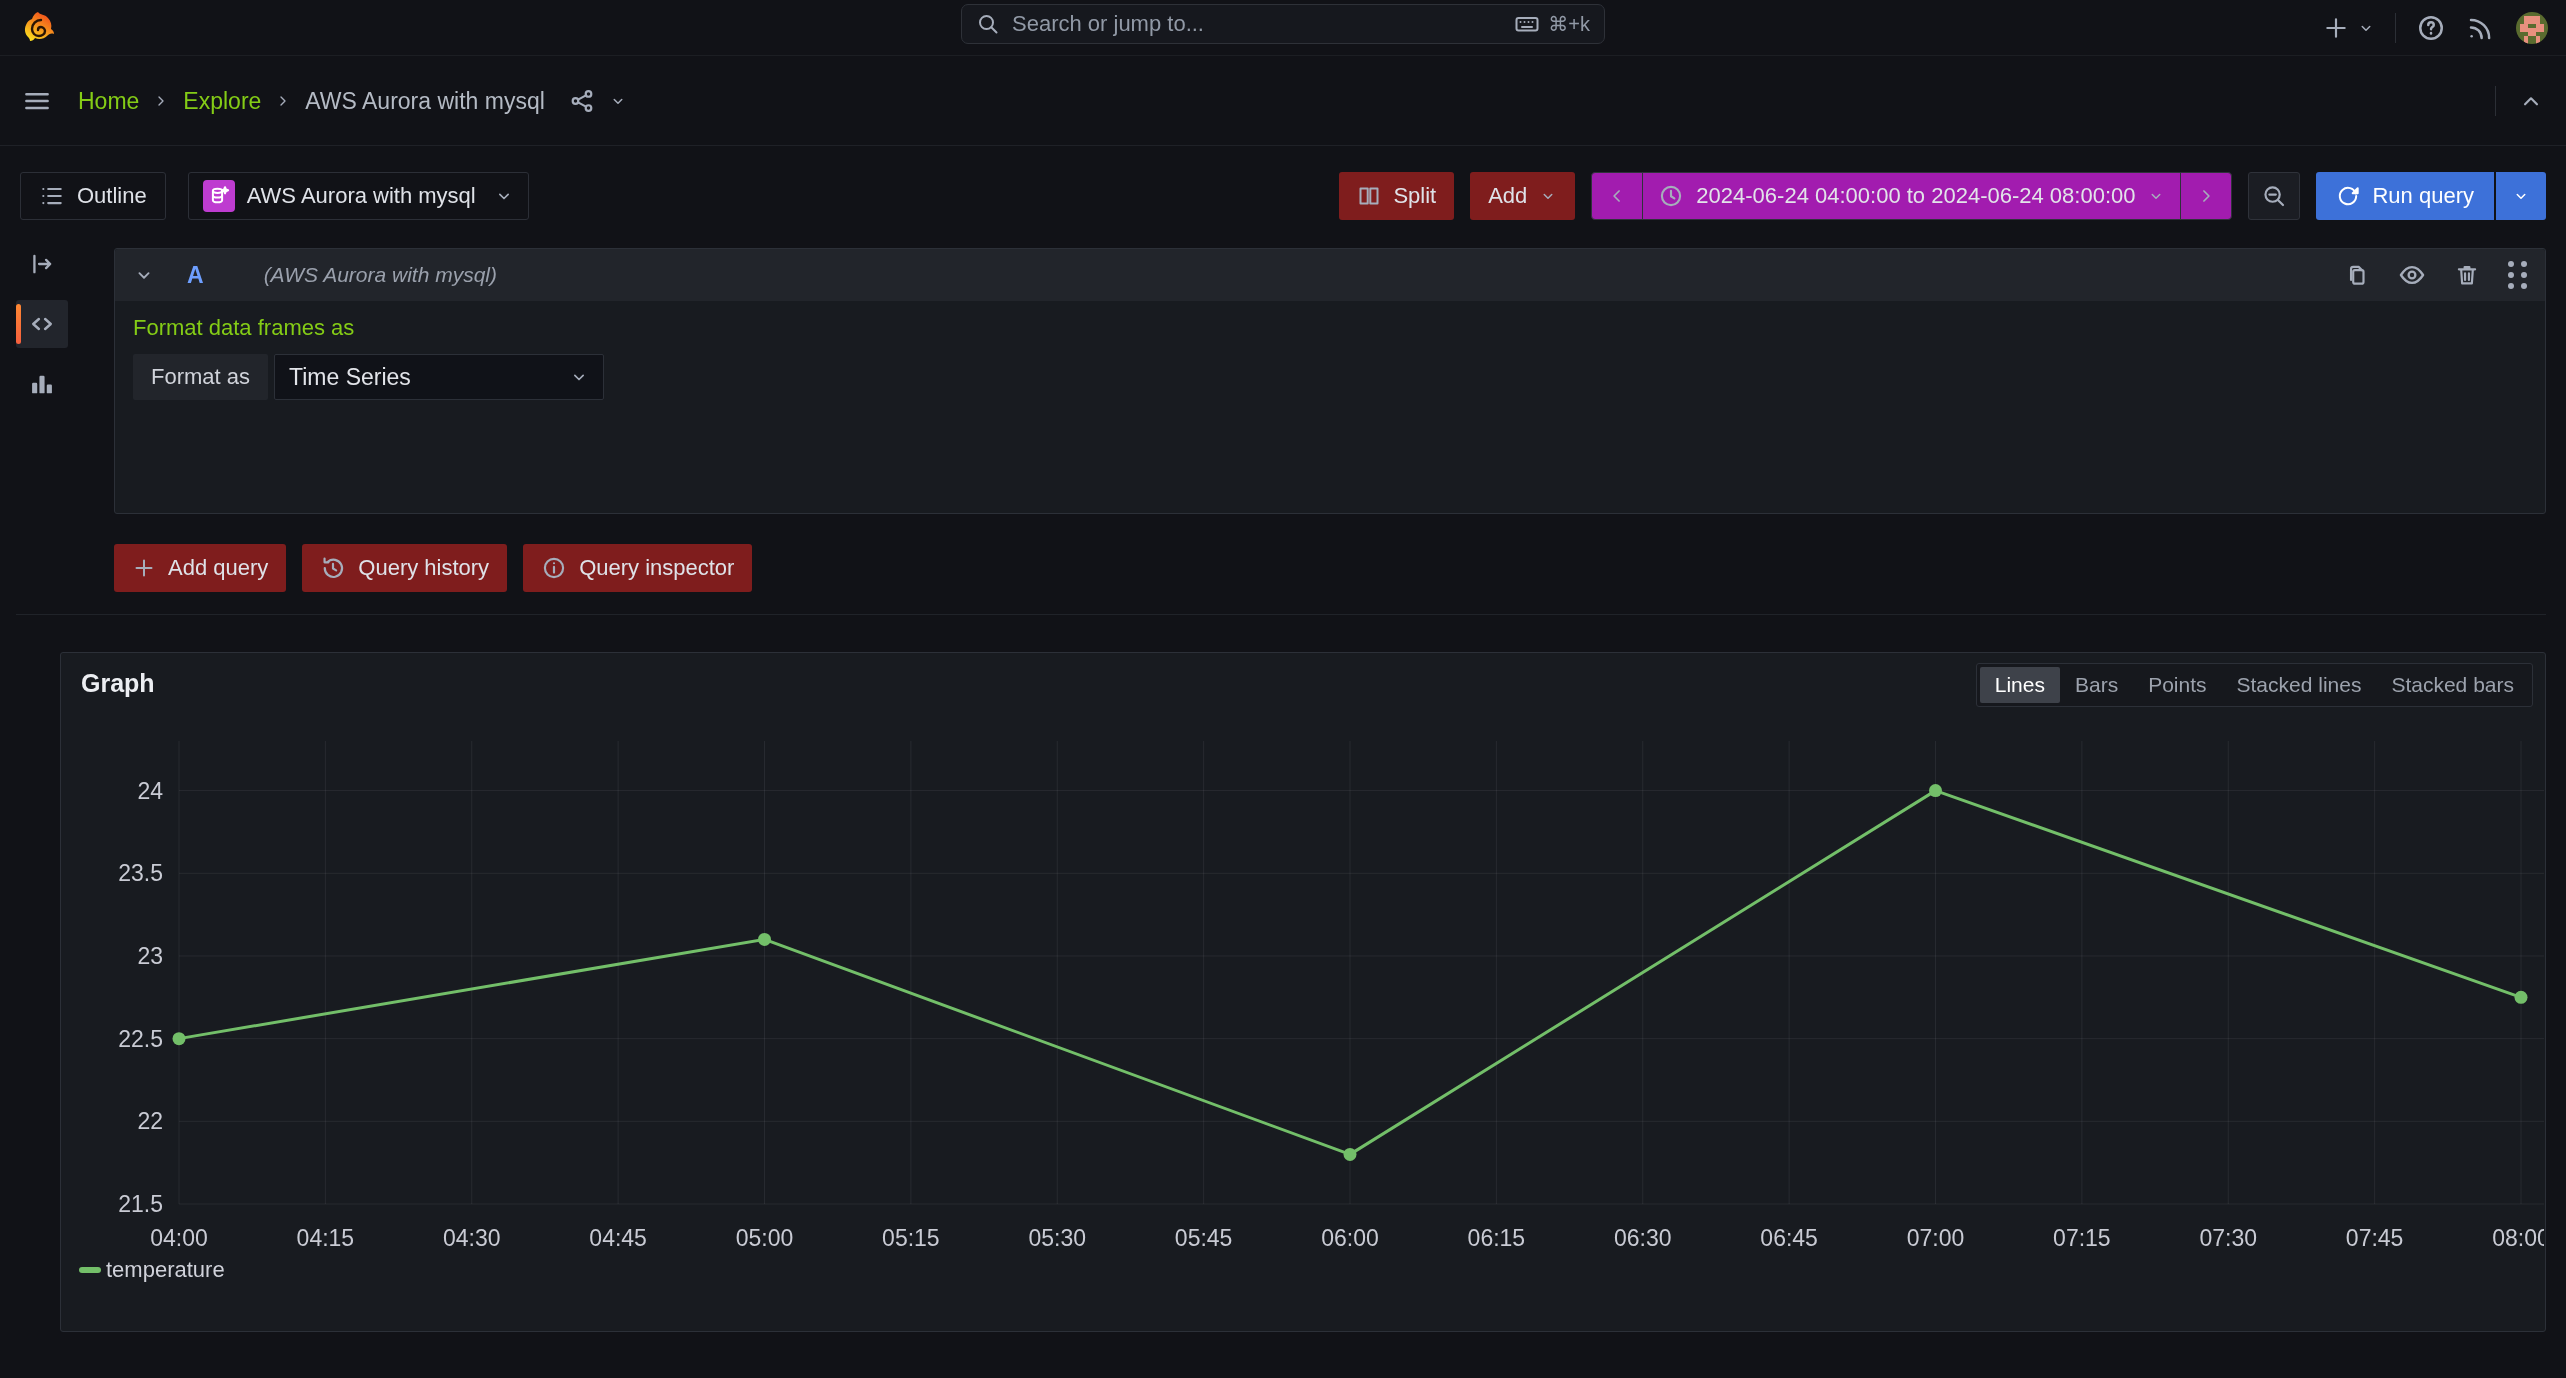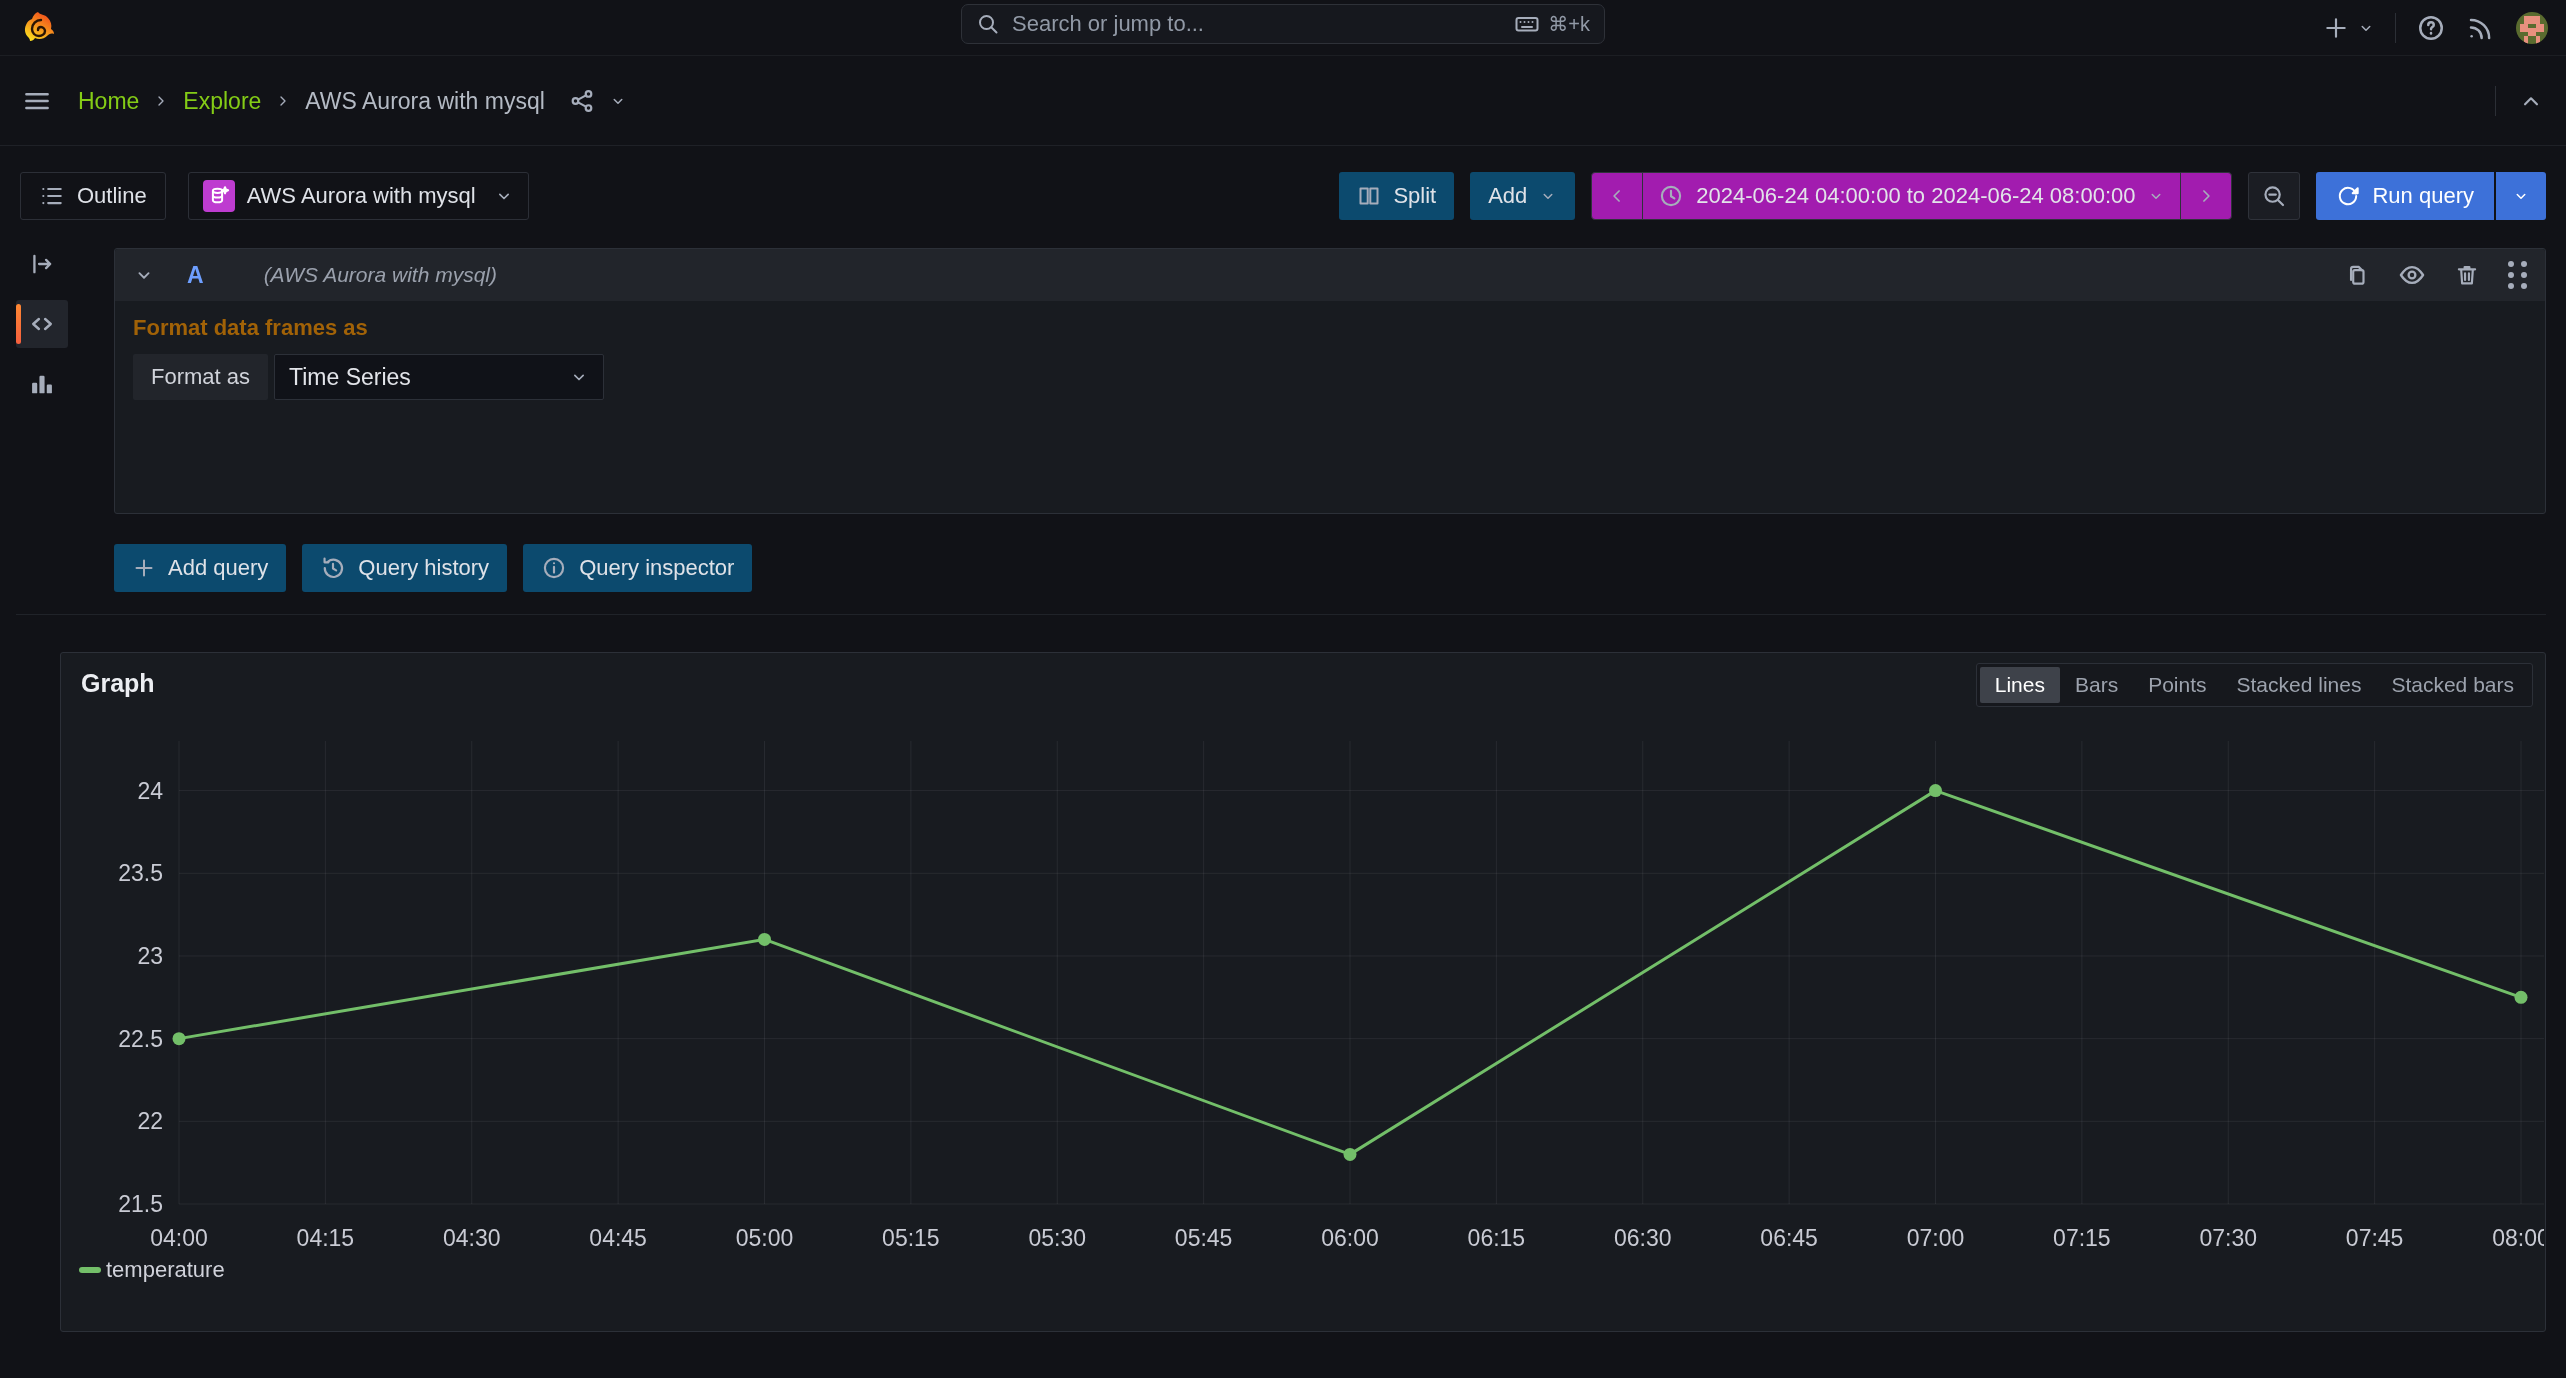--- a/index.html
+++ b/index.html
@@ -37,21 +37,21 @@
   .crumb-strong { color:#84cc16; font-weight:500; }
   .crumb-dim { color:#b4bac4; }
   .crumb-row .right { margin-left:auto; display:flex; align-items:center; gap:22px; }
 
   
   .toolbar { position:absolute; top:146px; left:0; right:0; height:100px;
     display:flex; align-items:center; padding:0 20px; gap:22px; }
   .btn { height:48px; display:flex; align-items:center; gap:12px; border-radius:3px;
     font-size:22px; color:#dfe2e8; padding:0 18px; cursor:pointer; }
   .btn-outline { border:1px solid #2c2f37; background:transparent; font-weight:500; }
-  .btn-secondary { background:#0c4a6e; font-weight:500; }
+  .btn-secondary { background:#7f1d1d; font-weight:500; }
   .ds-picker { border:1px solid #2c2f37; background:transparent; padding:0 14px; }
   .ds-icon { width:32px; height:32px; border-radius:4px; background:#be3cd0;
     display:flex; align-items:center; justify-content:center; }
   .toolbar .right { margin-left:auto; display:flex; align-items:center; gap:16px; }
   .time-group { height:48px; display:flex; align-items:stretch; border:1px solid #2f323a;
     border-radius:4px; background:#a21caf; overflow:hidden; }
   .time-seg { display:flex; align-items:center; padding:0 15px; border-right:1px solid #2f323a; cursor:pointer; }
   .time-seg:last-child { border-right:none; }
   .time-main { gap:12px; font-weight:500; color:#e2e4e9; font-size:22px; }
   .zoom-btn { width:52px; height:48px; border:1px solid #2f323a; border-radius:3px; background:#1b1d23;
@@ -74,21 +74,21 @@
   .query-panel { position:absolute; left:114px; right:20px; top:248px; height:266px;
     background:#181b20; border:1px solid #2c3038; border-radius:3px; }
   .qp-header { height:52px; background:#22252b; display:flex; align-items:center; padding:0 18px; gap:18px;
     border-radius:3px 3px 0 0; }
   .q-ref { color:#6e9fff; font-weight:700; font-size:23px; margin-left:14px; }
   .q-hint { color:#9aa0ac; font-style:italic; font-size:21px; margin-left:42px; }
   .qp-header .right { margin-left:auto; display:flex; align-items:center; gap:28px; }
   .grip { display:grid; grid-template-columns:6px 6px; gap:5px 7px; }
   .grip i { width:6px; height:6px; border-radius:50%; background:#a6adbb; }
   .qp-body { padding:14px 18px 0 18px; }
-  .fmt-title { font-size:22px; font-weight:700; color:#a16207; }
+  .fmt-title { font-size:22px; font-weight:400; color:#84cc16; }
   .fmt-row { display:flex; margin-top:13px; }
   .fmt-label { height:46px; background:#22252b; color:#d0d3da; font-size:22px;
     display:flex; align-items:center; padding:0 18px; border-radius:2px; margin-right:6px; }
   .fmt-select { height:46px; width:330px; background:#101218; border:1px solid #2c3038; border-radius:2px;
     display:flex; align-items:center; padding:0 14px; font-size:23px; color:#e2e4e9; cursor:pointer; }
   .fmt-select .cv { flex:1; }
   .sql-editor { margin-top:14px; height:88px; background:#0b0c10; border:1px solid #2c3038;
     position:relative; font-family:"DejaVu Sans Mono", monospace; font-size:22px; }
   .sql-line { position:absolute; left:14px; top:8px; white-space:pre; display:flex; align-items:center; }
   .sql-cursor { display:inline-block; width:2px; height:28px; background:#3d9ae0; margin-right:1px; }

